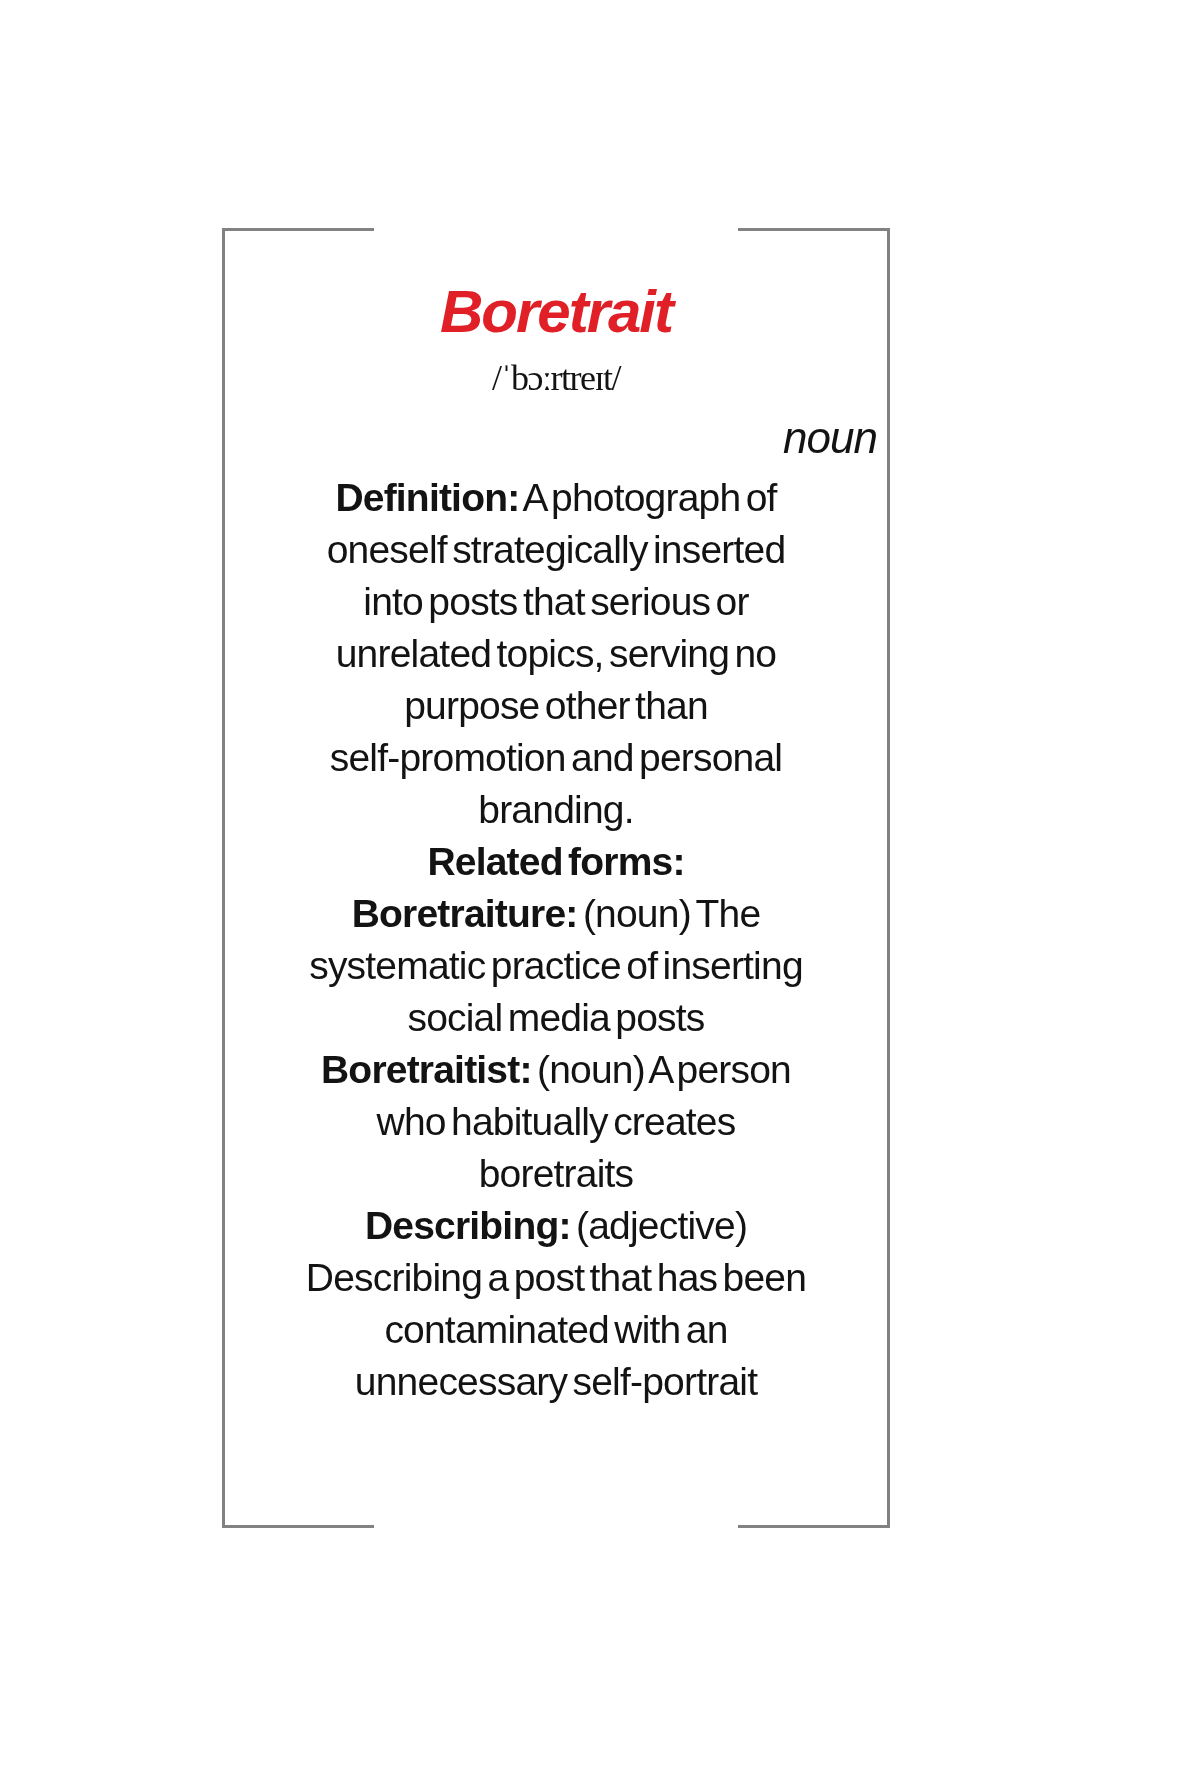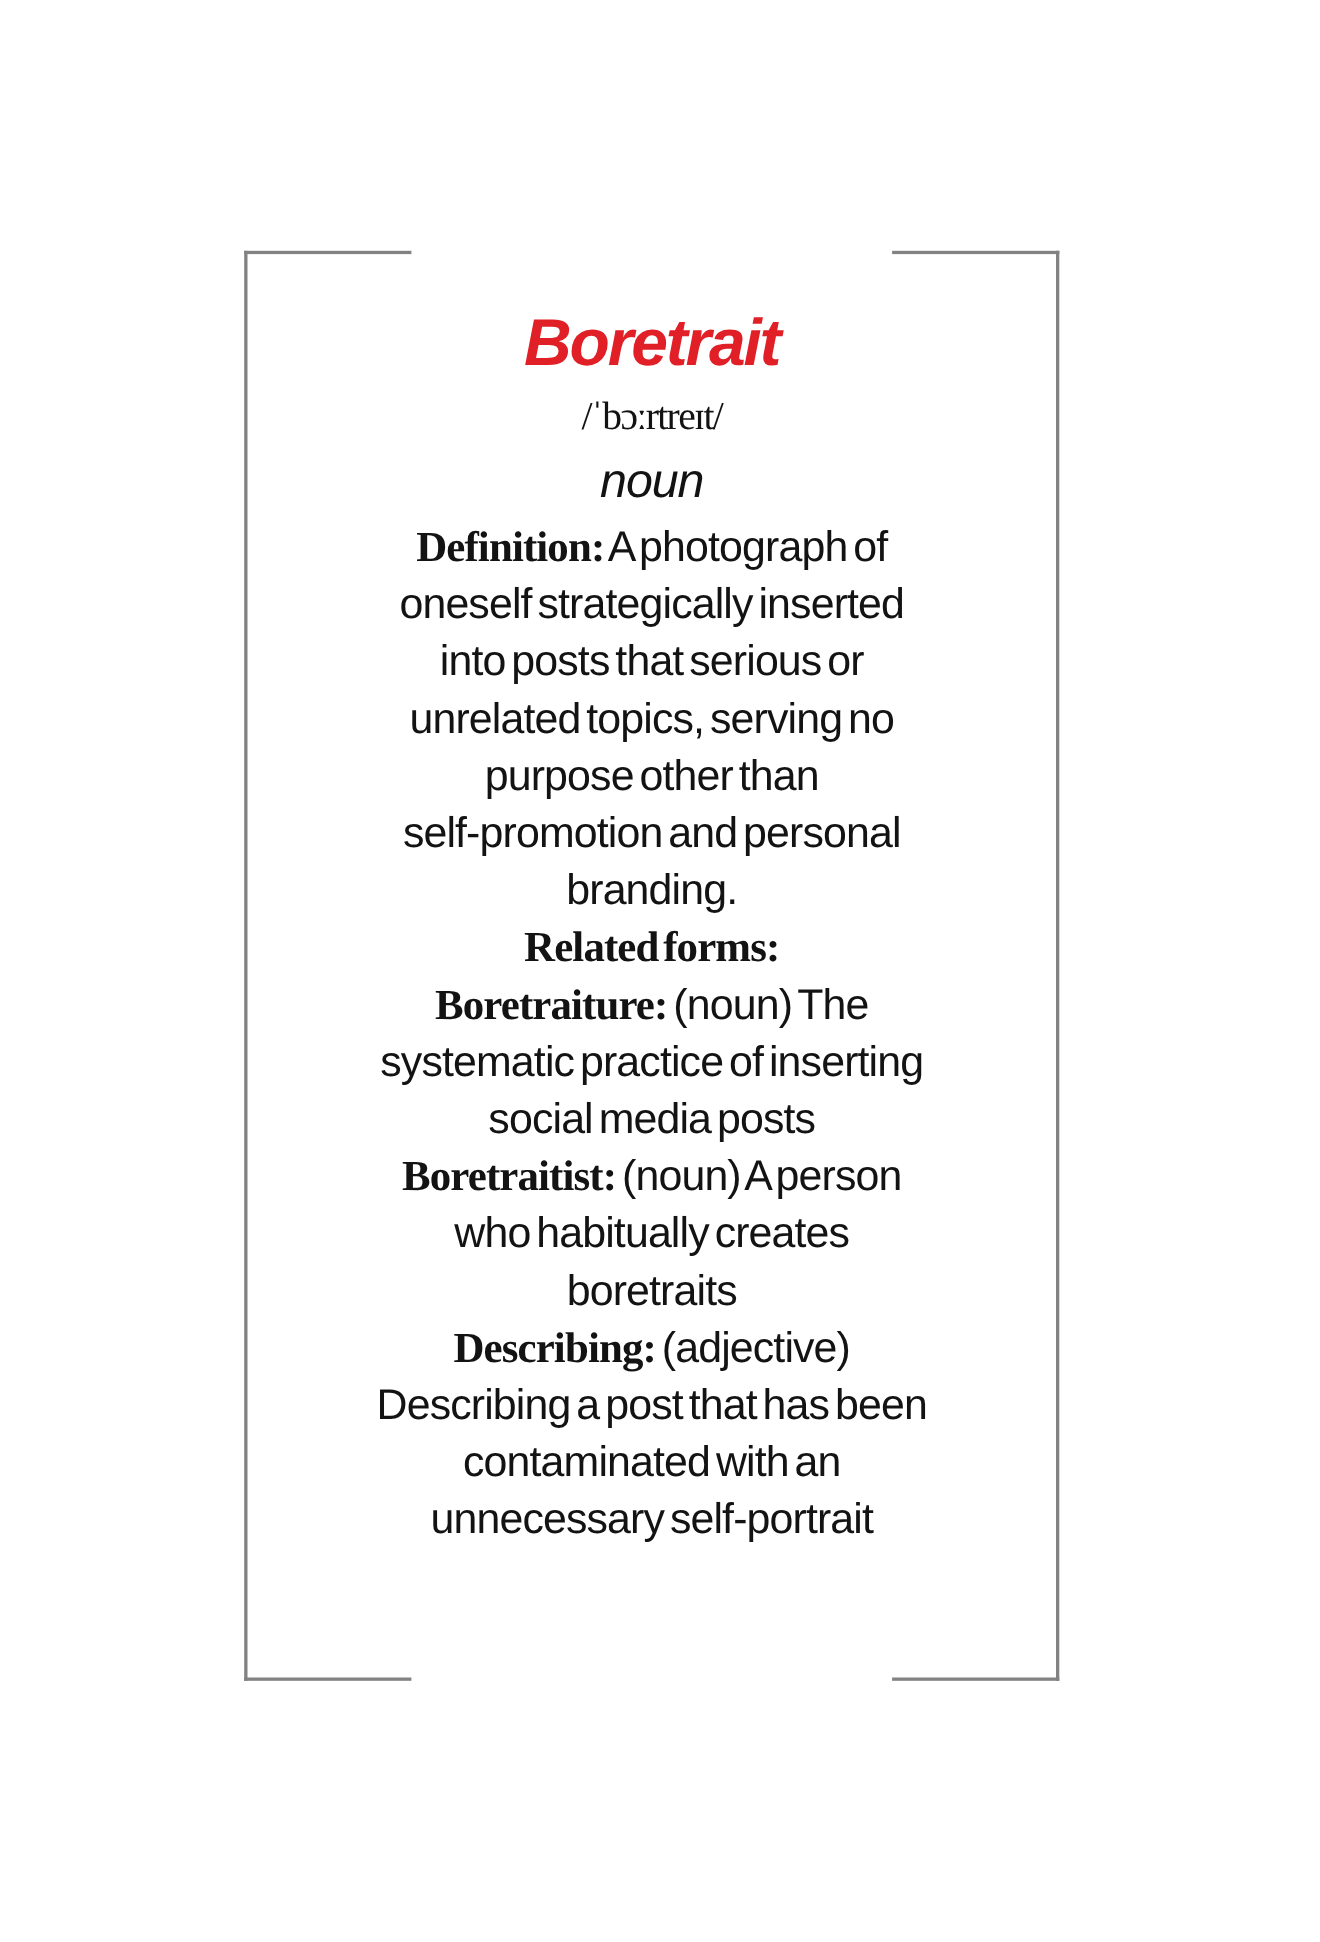--- a/index.html
+++ b/index.html
@@ -11,21 +11,21 @@
     width: 1200px;
     height: 1765px;
     position: relative;
     font-family: "Liberation Sans", sans-serif;
     color: #131313;
   }
   .frame {
     position: absolute;
     left: 222px;
     top: 228px;
-    width: 741px;
+    width: 668px;
     height: 1300px;
     border-left: 3px solid #828282;
     border-right: 3px solid #828282;
     box-sizing: border-box;
   }
   .corner {
     position: absolute;
     height: 3px;
     width: 152px;
     background: #828282;
@@ -53,34 +53,34 @@
     font-family: Liberation Serif, serif;
     font-size: 36px;
     line-height: 64px;
     letter-spacing: -1.5px;
   }
   .pos {
     font-size: 44px;
     line-height: 56px;
     font-style: italic;
     letter-spacing: -1px;
+    text-align: right;
   }
   .body-lines {
     margin-top: 6px;
   }
   .line {
     font-size: 39px;
     line-height: 52px;
     letter-spacing: -0.8px;
     word-spacing: -0.12em;
     white-space: nowrap;
   }
   .lead {
     font-weight: bold;
-    font-family: Liberation Serif, serif;
   }
 </style>
 </head>
 <body>
 
 <div class="frame">
   <div class="corner tl"></div>
   <div class="corner tr"></div>
   <div class="corner bl"></div>
   <div class="corner br"></div>

